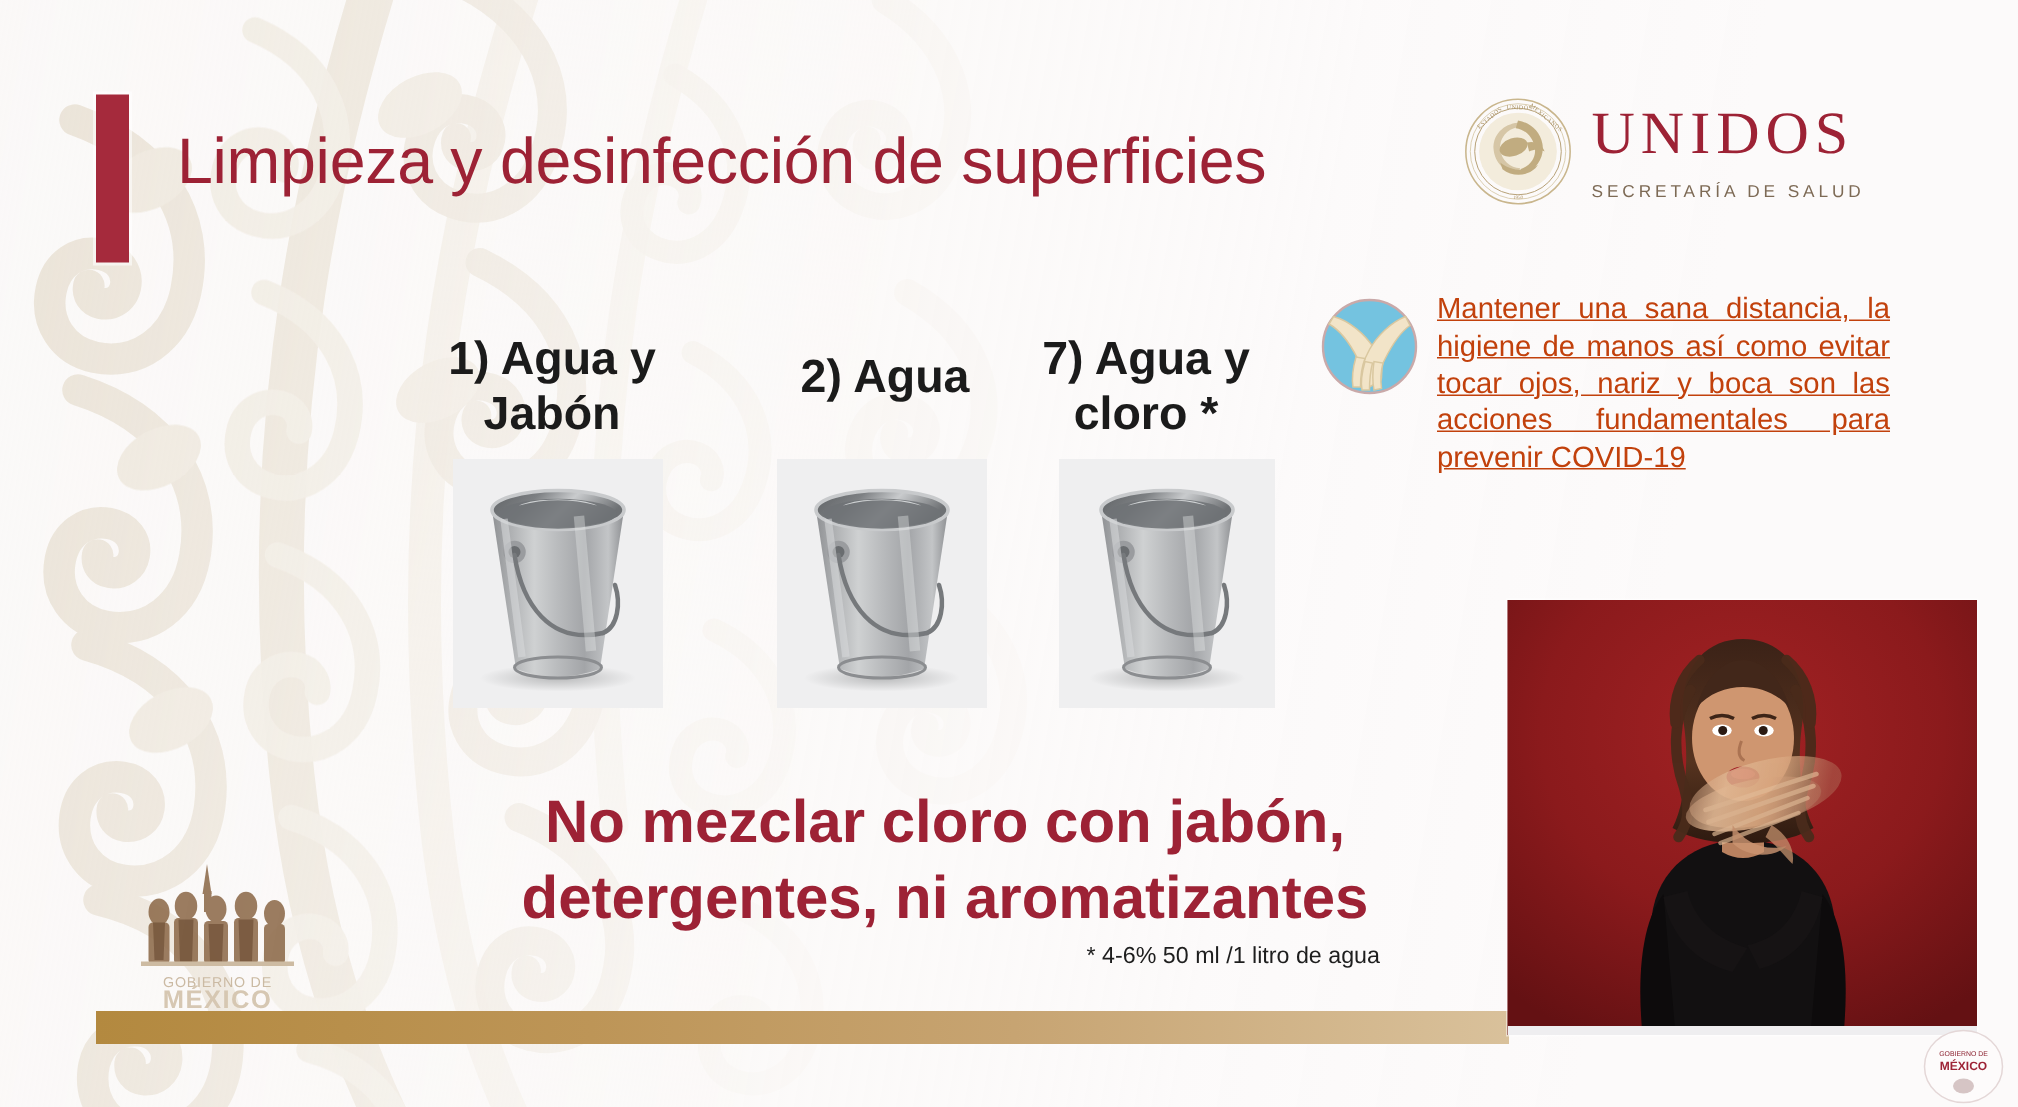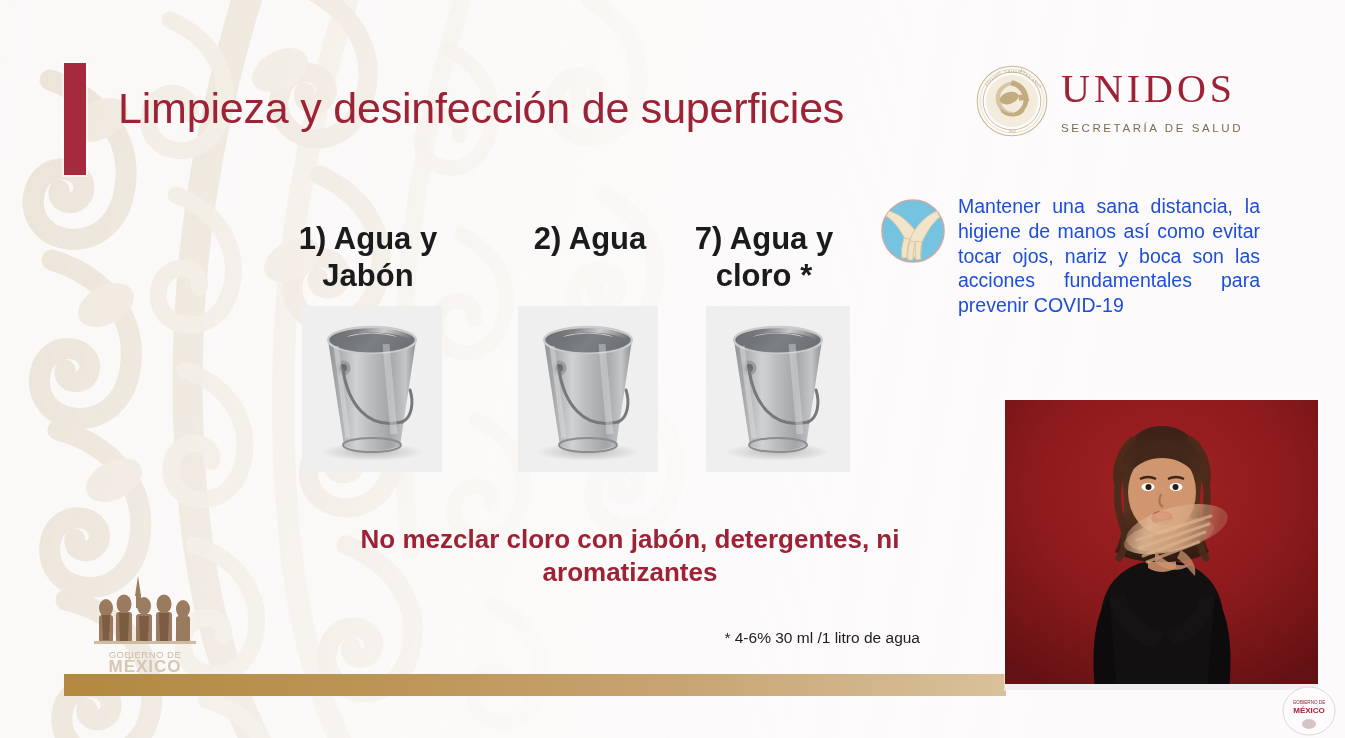--- a/index.html
+++ b/index.html
@@ -82,21 +82,21 @@
   .step {
     position: absolute;
     font-size: 31px;
     font-weight: bold;
     color: #1b1b1b;
     line-height: 1.2;
     text-align: center;
     margin-top: 24px;
   }
   .step-1 { left: 268px; top: 196px; width: 200px; }
-  .step-2 { left: 500px; top: 196px; width: 180px; }
+  .step-2 { left: 500px; top: 208px; width: 180px; }
   .step-3 { left: 674px; top: 196px; width: 180px; }
 
   
   .bucket-photo {
     position: absolute;
     background: #efeff0;
     overflow: hidden;
   }
   .b1 { left: 302px; top: 306px; width: 140px; height: 166px; }
   .b2 { left: 518px; top: 306px; width: 140px; height: 166px; }
@@ -108,32 +108,33 @@
     position: absolute;
     left: 880px; top: 194px;
     width: 380px;
     display: flex;
     gap: 12px;
   }
   .hand-icon { width: 66px; height: 66px; flex: 0 0 auto; margin-top: 4px; }
   .info-text {
     font-size: 19.5px;
     line-height: 1.27;
-    color: #1d4ed8;
+    color: #c2410c;
     text-align: justify;
     text-align-last: left;
     width: 302px;
+    text-decoration: underline;
   }
 
   
   .warning {
     position: absolute;
     left: 340px; top: 523px;
     width: 580px;
-    font-size: 26px;
+    font-size: 40px;
     font-weight: bold;
     color: #9d2235;
     line-height: 1.27;
     text-align: center;
   }
   .footnote {
     position: absolute;
     left: 560px; top: 629px;
     width: 360px;
     text-align: right;
@@ -351,21 +352,21 @@
                  C 39 55 40 48 43 42 C 48 32 54 23 60 19 Z"></path>
         <path d="M24 40 C 22 47 21 54 22 60 L 27 60 C 27 53 28 46 30 41 Z"></path>
         <path d="M30 43 C 28 50 27 57 28 62 L 33 62 C 33 55 34 48 35 44 Z"></path>
         <path d="M36 43 C 35 50 35 57 36 62 L 41 61 C 40 54 41 48 42 44 Z"></path>
       </g>
     </svg>
     <div class="info-text">Mantener una sana distancia, la higiene de manos así como evitar tocar ojos, nariz y boca son las acciones fundamentales para prevenir  COVID-19</div>
   </div>
 
   <div class="warning">No mezclar cloro con jabón, detergentes, ni aromatizantes</div>
-  <div class="footnote">* 4-6%  30 ml /1 litro de agua</div>
+  <div class="footnote">* 4-6%  50 ml /1 litro de agua</div>
 
   <svg class="gob-logo" viewBox="0 0 118 110" xmlns="http://www.w3.org/2000/svg">
     <g fill="#8d6a4a" opacity="0.88">
       <path d="M52 10 L 55 30 L 49 30 Z"></path>
       <rect x="50" y="28" width="5" height="14"></rect>
       <ellipse cx="20" cy="42" rx="7" ry="9"></ellipse>
       <rect x="13" y="49" width="14" height="28" rx="3"></rect>
       <ellipse cx="38" cy="38" rx="7.5" ry="9.5"></ellipse>
       <rect x="30" y="46" width="16" height="31" rx="3"></rect>
       <ellipse cx="58" cy="40" rx="7" ry="9"></ellipse>

